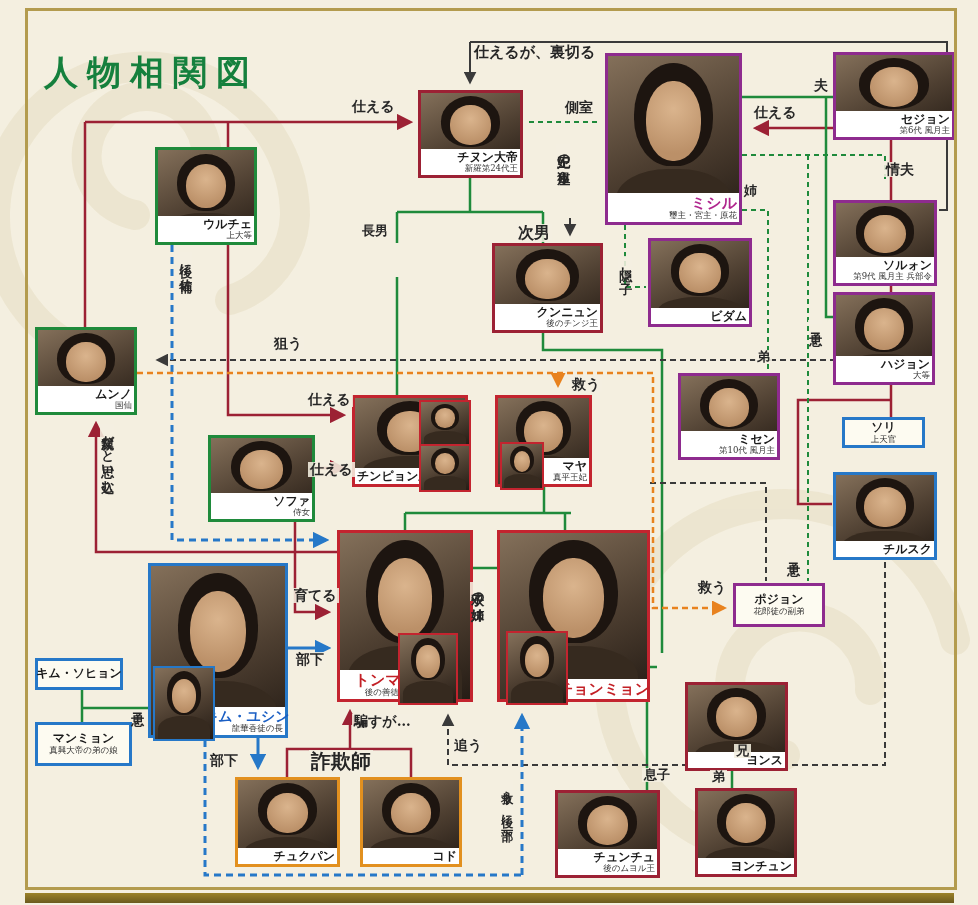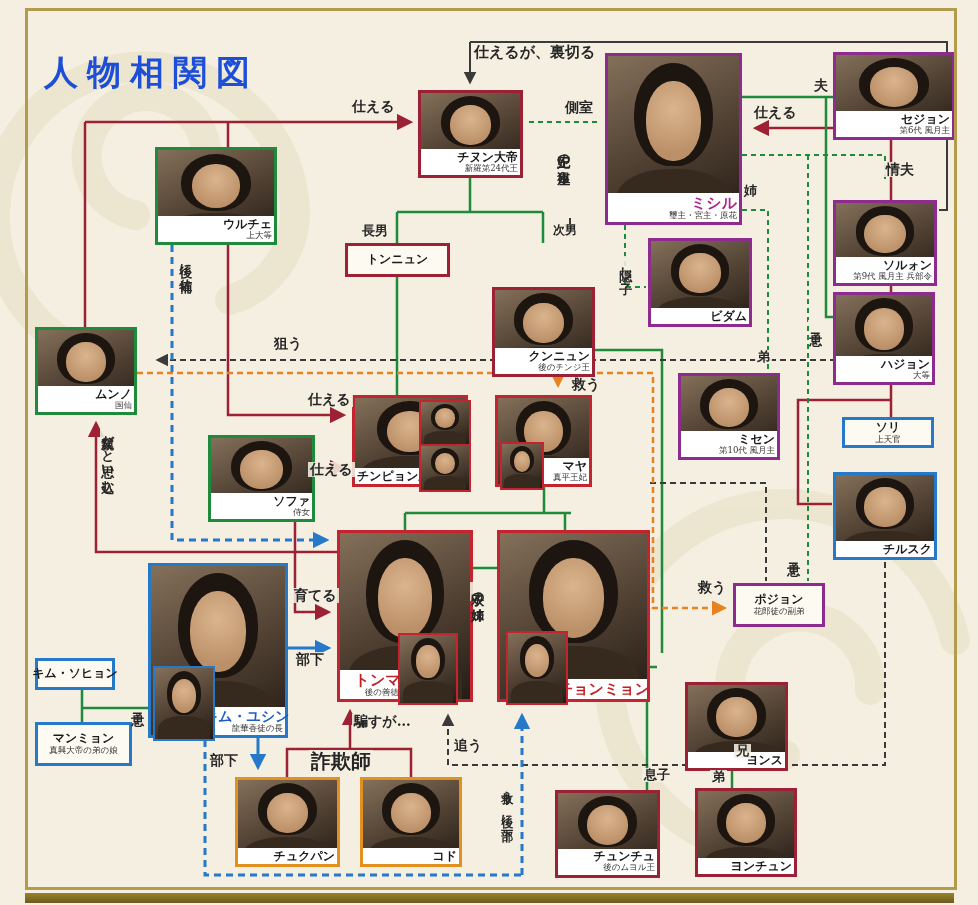--- a/index.html
+++ b/index.html
@@ -4,21 +4,21 @@
 <style>
   html,body{margin:0;padding:0;background:#ffffff;}
   #stage{position:relative;width:978px;height:905px;background:#f4efe0;overflow:hidden;
          font-family:"DejaVu Serif","Liberation Serif",serif;}
   #wm{position:absolute;left:0;top:0;pointer-events:none;}
   .frame{position:absolute;left:25px;top:8px;width:926px;height:876px;
          border:3px solid #b39b4e;pointer-events:none;z-index:5;}
   .bbar{position:absolute;left:25px;bottom:2px;width:929px;height:10px;
         background:linear-gradient(#9b8229,#6b5a1e);z-index:6;}
   #page-title{position:absolute;left:44px;top:50px;font-size:34px;font-weight:bold;
-        color:#1d4ed8;letter-spacing:9px;z-index:4;}
+        color:#15803d;letter-spacing:9px;z-index:4;}
   #lines{position:absolute;left:0;top:0;z-index:2;}
   .card{position:absolute;border:3px solid;background:#fdfbf1;box-sizing:border-box;z-index:3;}
   .card .ph{position:absolute;left:0;top:0;right:0;bottom:0;overflow:hidden;
         background:linear-gradient(155deg,#84705a 0%,#4e3f31 55%,#251c15 100%);}
   .ph i{position:absolute;display:block;}
   .ph .hair{left:20%;top:4%;width:60%;height:62%;background:#1d1510;border-radius:50% 50% 46% 46%;}
   .ph .face{left:29%;top:15%;width:42%;height:48%;border-radius:48%;
         background:radial-gradient(circle at 50% 35%,#dab48d 0%,#bb9068 75%);}
   .ph .body{left:6%;top:68%;width:88%;height:40%;background:#362a1f;border-radius:45% 45% 0 0;}
   .lb{position:absolute;background:#ffffff;text-align:right;padding:2px 2px 1px 2px;
@@ -129,21 +129,21 @@
     </g>
 
     <g stroke="#e8821e" stroke-width="2.5" fill="none" stroke-dasharray="6 4">
       <path d="M137,373 H653 V608 H724" marker-end="url(#m-org)"></path>
       <path d="M558,373 V385" marker-end="url(#m-org)"></path>
     </g>
   </svg>
 
   <div class="frame"></div>
   <div class="bbar"></div>
-<div class="card" style="left: 155px; top: 147px; width: 122px; height: 98px; border-color: rgb(31, 138, 59); padding-left: 32px;">
+<div class="card" style="left: 155px; top: 147px; width: 102px; height: 98px; border-color: rgb(31, 138, 59); padding-left: 32px;">
       <div class="ph">
         <i class="hair"></i>
         <i class="face"></i>
         <i class="body"></i>
       </div>
       <div class="lb lb-full">
         <div class="nm">ウルチェ</div>
         <div class="sub">上大等</div>
       </div>
     </div>
@@ -205,24 +205,21 @@
     <div class="card" style="left: 648px; top: 238px; width: 104px; height: 89px; border-color: rgb(142, 43, 142);">
       <div class="ph">
         <i class="hair"></i>
         <i class="face"></i>
         <i class="body"></i>
       </div>
       <div class="lb lb-full">
         <div class="nm">ビダム</div>
       </div>
     </div>
-    <div class="card textbox" style="left: 345px; top: 243px; width: 105px; height: 34px; border-color: rgb(156, 33, 52);">
-      <div class="nm">トンニュン</div>
-    </div>
-    <div class="card" style="left: 492px; top: 243px; width: 103px; height: 90px; border-color: rgb(156, 33, 52); margin-top: 44px;">
+    <div class="card" style="left: 492px; top: 243px; width: 111px; height: 90px; border-color: rgb(156, 33, 52);">
       <div class="ph">
         <i class="hair"></i>
         <i class="face"></i>
         <i class="body"></i>
       </div>
       <div class="lb lb-full">
         <div class="nm">クンニュン</div>
         <div class="sub">後のチンジ王</div>
       </div>
     </div>
@@ -230,21 +227,21 @@
       <div class="ph">
         <i class="hair"></i>
         <i class="face"></i>
         <i class="body"></i>
       </div>
       <div class="lb lb-full">
         <div class="nm">ミセン</div>
         <div class="sub">第10代 風月主</div>
       </div>
     </div>
-    <div class="card textbox" style="left: 842px; top: 417px; width: 92px; height: 31px; border-color: rgb(38, 120, 200);">
+    <div class="card textbox" style="left: 842px; top: 417px; width: 83px; height: 31px; border-color: rgb(38, 120, 200);">
       <div class="nm">ソリ</div>
       <div class="sub">上天官</div>
     </div>
     <div class="card" style="left: 833px; top: 472px; width: 104px; height: 88px; border-color: rgb(38, 120, 200);">
       <div class="ph">
         <i class="hair"></i>
         <i class="face"></i>
         <i class="body"></i>
       </div>
       <div class="lb lb-full">
@@ -361,21 +358,21 @@
         <div class="sub">龍華香徒の長</div>
       </div>
       <div class="inset" style="left: 2px; top: 100px; width: 58px; height: 71px; border-color: rgb(38, 120, 200);">
         <div class="ph">
           <i class="hair"></i>
           <i class="face"></i>
           <i class="body"></i>
         </div>
       </div>
     </div>
-    <div class="card textbox" style="left: 35px; top: 658px; width: 80px; height: 32px; border-color: rgb(38, 120, 200);">
+    <div class="card textbox" style="left: 35px; top: 658px; width: 88px; height: 32px; border-color: rgb(38, 120, 200);">
       <div class="nm">キム・ソヒョン</div>
     </div>
     <div class="card textbox" style="left: 35px; top: 722px; width: 97px; height: 44px; border-color: rgb(38, 120, 200);">
       <div class="nm">マンミョン</div>
       <div class="sub">真興大帝の弟の娘</div>
     </div>
     <div class="card" style="left: 235px; top: 777px; width: 105px; height: 90px; border-color: rgb(226, 144, 31);">
       <div class="ph">
         <i class="hair"></i>
         <i class="face"></i>
@@ -402,21 +399,21 @@
     <div class="card" style="left: 657px; top: 682px; width: 103px; height: 89px; border-color: rgb(156, 33, 52); margin-left: 28px;">
       <div class="ph">
         <i class="hair"></i>
         <i class="face"></i>
         <i class="body"></i>
       </div>
       <div class="lb lb-full">
         <div class="nm">ヨンス</div>
       </div>
     </div>
-    <div class="card" style="left: 555px; top: 790px; width: 105px; height: 88px; border-color: rgb(156, 33, 52); font-family: Liberation Mono, monospace;">
+    <div class="card" style="left: 555px; top: 790px; width: 105px; height: 88px; border-color: rgb(156, 33, 52);">
       <div class="ph">
         <i class="hair"></i>
         <i class="face"></i>
         <i class="body"></i>
       </div>
       <div class="lb lb-full">
         <div class="nm">チュンチュ</div>
         <div class="sub">後のムヨル王</div>
       </div>
     </div>
@@ -432,21 +429,21 @@
     </div>
     <div class="rlabel" style="left: 472px; top: 44px; font-size: 15px;">仕えるが、裏切る</div>
     <div class="rlabel" style="left: 350px; top: 99px; font-size: 14px;">仕える</div>
     <div class="rlabel" style="left: 563px; top: 100px; font-size: 14px;">側室</div>
     <div class="rlabel" style="left: 812px; top: 78px; font-size: 14px;">夫</div>
     <div class="rlabel" style="left: 752px; top: 105px; font-size: 14px;">仕える</div>
     <div class="rlabel" style="left: 884px; top: 162px; font-size: 14px;">情夫</div>
     <div class="rlabel" style="left: 742px; top: 184px; font-size: 13px;">姉</div>
     <div class="rlabel v" style="left: 556px; top: 144px; font-size: 13px;">王妃の座狙う</div>
     <div class="rlabel" style="left: 360px; top: 224px; font-size: 13px;">長男</div>
-    <div class="rlabel" style="left: 516px; top: 224px; font-size: 12px; margin-left: 35px;">次男</div>
+    <div class="rlabel" style="left: 516px; top: 224px; font-size: 16px;">次男</div>
     <div class="rlabel v" style="left: 618px; top: 256px; font-size: 13px;">隠し子</div>
     <div class="rlabel" style="left: 755px; top: 350px; font-size: 13px;">弟</div>
     <div class="rlabel v" style="left: 808px; top: 320px; font-size: 13px;">息子</div>
     <div class="rlabel v" style="left: 178px; top: 252px; font-size: 13px;">後に補佐</div>
     <div class="rlabel" style="left: 272px; top: 336px; font-size: 14px;">狙う</div>
     <div class="rlabel" style="left: 306px; top: 392px; font-size: 14px;">仕える</div>
     <div class="rlabel" style="left: 308px; top: 462px; font-size: 14px;">仕える</div>
     <div class="rlabel" style="left: 570px; top: 377px; font-size: 14px;">救う</div>
     <div class="rlabel v" style="left: 100px; top: 424px; font-size: 13px;">父親だと思い込む</div>
     <div class="rlabel v" style="left: 470px; top: 582px; font-size: 13px;">双子の姉妹</div>

